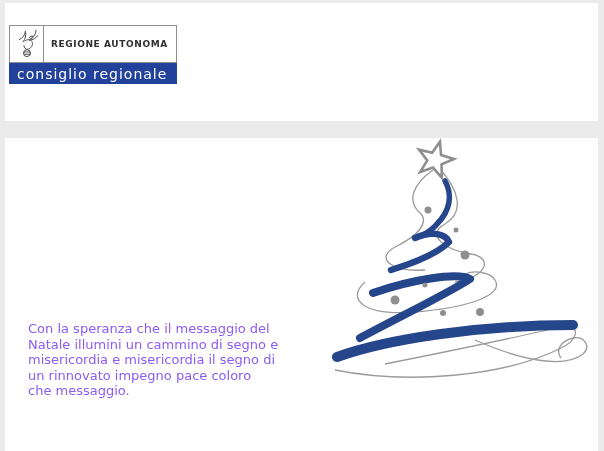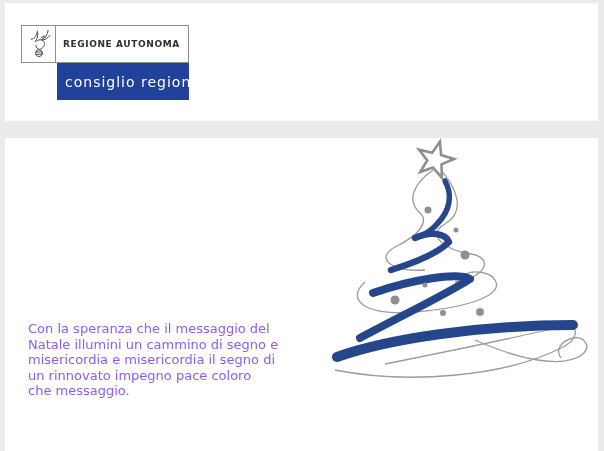--- a/index.html
+++ b/index.html
@@ -6,39 +6,39 @@
   body{
     width:604px;height:451px;overflow:hidden;
     background:#ebebeb;
     font-family:"DejaVu Sans","Liberation Sans",sans-serif;
   }
   .page{position:relative;width:604px;height:451px;}
   .header-block{
     position:absolute;left:5px;top:3px;right:6px;height:118px;
     background:#ffffff;
   }
-  .logo{position:absolute;left:16px;top:22px;width:168px;}
+  .logo{position:absolute;left:4px;top:22px;width:168px;}
   .logo-top{
     display:flex;align-items:stretch;height:36px;
     background:#ffffff;border:1px solid #8f8f8f;
   }
   .eagle-cell{
     width:33px;display:flex;align-items:center;justify-content:center;
     border-right:1px solid #8f8f8f;
   }
   .logo-text{
     flex:1;display:flex;flex-direction:column;justify-content:center;
     padding-left:7px;
     font-size:9px;font-weight:bold;letter-spacing:0.6px;
     color:#2f2f2f;line-height:11px;white-space:nowrap;
   }
   .logo-bar{
-    height:37px;background:#21419b;color:#ffffff;
+    height:21px;background:#21419b;color:#ffffff;
     display:flex;align-items:center;padding-left:8px;
-    font-size:14px;letter-spacing:1px;white-space:nowrap;margin-left:36px;
+    font-size:14px;letter-spacing:1px;white-space:nowrap;
   }
   .main-block{
     position:absolute;left:5px;top:138px;right:6px;bottom:0;
     background:#ffffff;
   }
   .message{
     position:absolute;left:23px;top:183px;
     font-size:13px;line-height:15.5px;color:#8b5cf6;
   }
   .signature{

